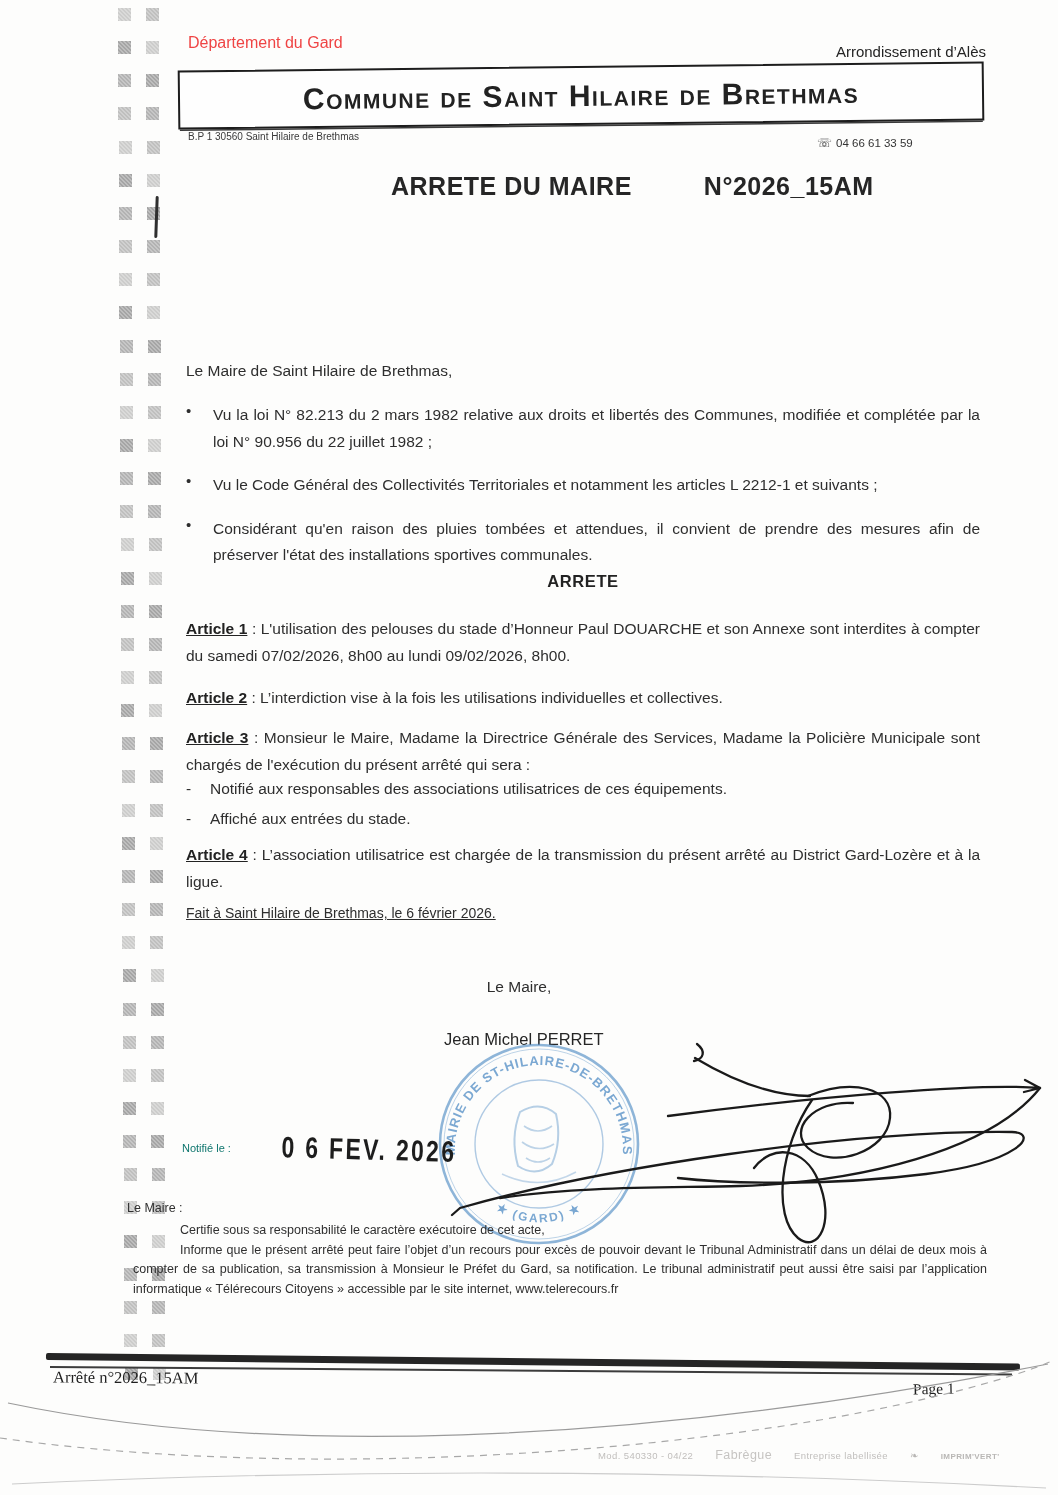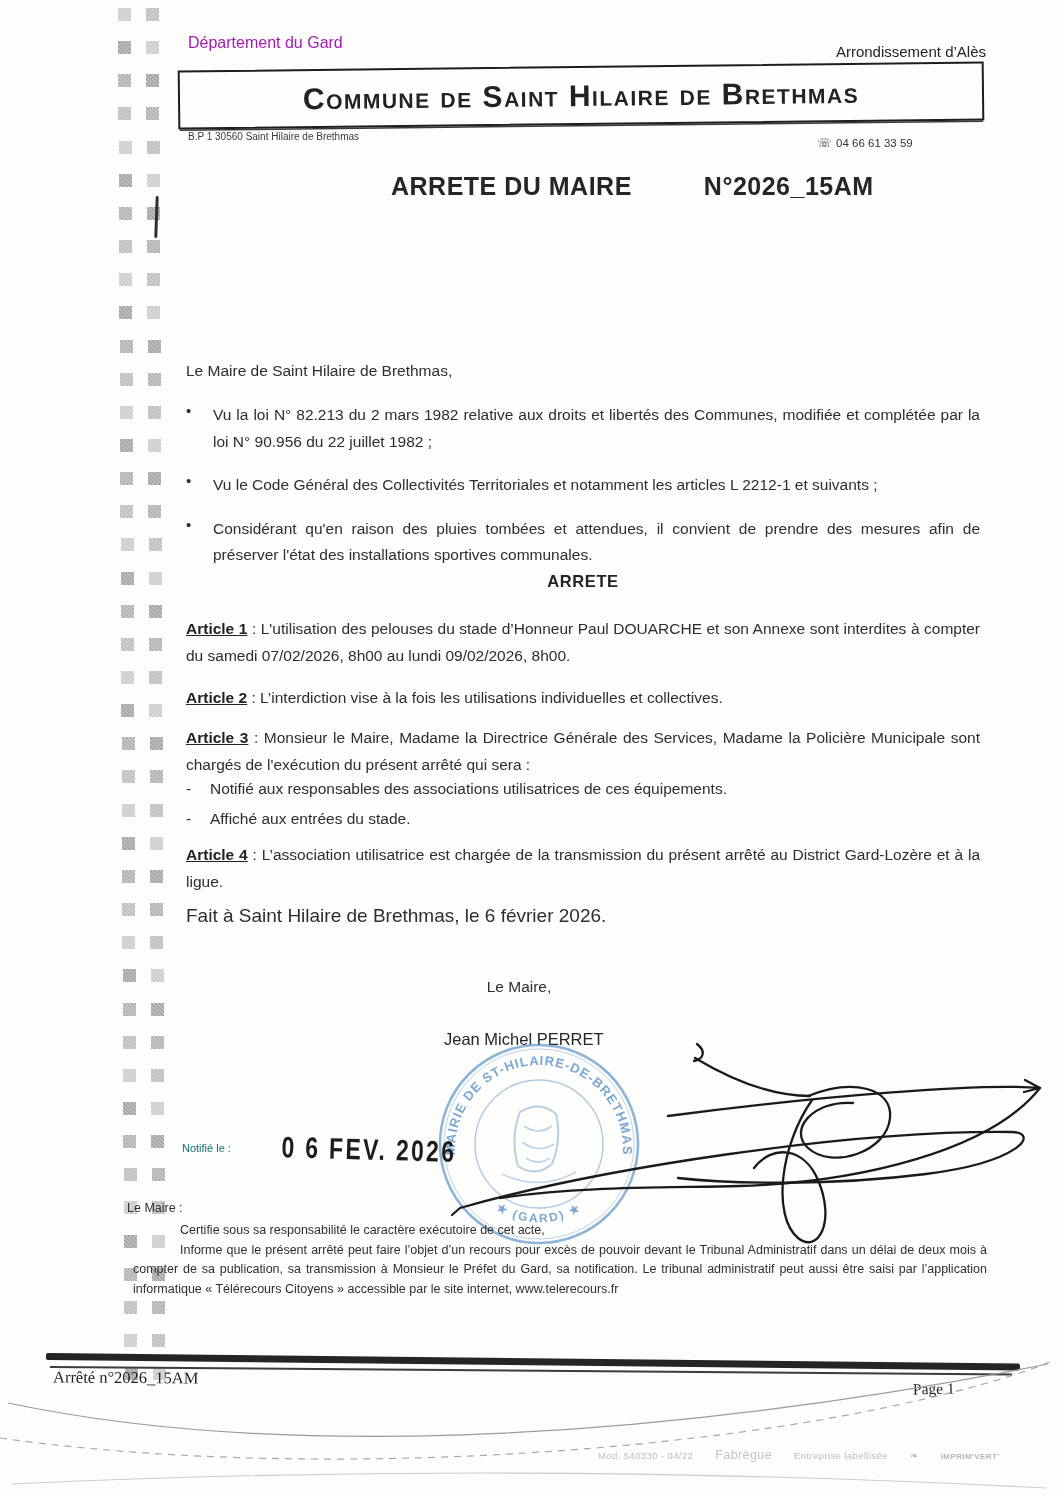--- a/index.html
+++ b/index.html
@@ -8,21 +8,21 @@
     overflow:hidden;font-family:"Liberation Sans",sans-serif;color:#2e2e2e;
   }
   .abs{position:absolute;}
   
   .perf{
     position:absolute;width:13px;height:13px;
     background:linear-gradient(45deg,#b6b6b6 25%,#9a9a9a 25% 50%,#b6b6b6 50% 75%,#9a9a9a 75%);
     background-size:4px 4px;
   }
   
-  .dept{left:188px;top:34px;font-size:16px;color:#a21caf;}
+  .dept{left:188px;top:34px;font-size:16px;color:#ef4444;}
   .arrond{left:790px;top:43px;width:196px;text-align:right;font-size:15px;color:#242424;}
   .title-box{
     left:178px;top:66px;width:802px;height:55px;border:2.5px solid #1d1d1d;
     transform:rotate(-0.65deg);display:flex;align-items:center;justify-content:center;
     background:#fefefe;box-shadow:0 3px 0 -1.5px #3a3a3a;
   }
   .title-box span{
     font-variant:small-caps;font-weight:700;font-size:30px;letter-spacing:1.5px;color:#222;
   }
   .addr{left:188px;top:131px;font-size:10px;color:#3a3a3a;}
@@ -39,21 +39,21 @@
   .bullets{left:186px;top:402px;width:794px;}
   .bullet{display:flex;margin-bottom:17px;}
   .bullet .dot{width:27px;flex:none;font-size:15px;}
   .bullet .btxt{text-align:justify;font-size:15.5px;line-height:26.5px;}
   .arrete-h{left:186px;top:572px;width:794px;text-align:center;font-weight:700;font-size:16.5px;letter-spacing:.6px;color:#222;}
   .para{width:794px;left:186px;text-align:justify;font-size:15.5px;line-height:27px;}
   .alabel{font-weight:700;text-decoration:underline;color:#222;}
   .dashlist{left:186px;width:794px;}
   .dash-item{display:flex;font-size:15.5px;line-height:24px;margin-bottom:6px;}
   .dash-item .dash{width:24px;flex:none;}
-  .fait{left:186px;top:905px;font-size:19px;}
+  .fait{left:186px;top:905px;font-size:14px;text-decoration:underline;}
   .lemaire{left:419px;top:978px;width:200px;text-align:center;font-size:15.5px;}
   .signname{left:444px;top:1030px;font-size:16.5px;color:#252525;}
   .notif{left:182px;top:1142px;font-size:11px;color:#0f766e;}
   .datestamp{
     left:282px;top:1130px;font-weight:700;font-size:25px;letter-spacing:2.5px;color:#1d1d1d;
     transform:rotate(1.6deg) scaleY(1.18) scaleX(.92);transform-origin:left top;white-space:nowrap;
   }
   
   .legal-head{left:127px;top:1201px;font-size:12.5px;color:#303030;}
   .legal{left:133px;top:1221px;width:854px;font-size:12.5px;line-height:19.5px;color:#2f2f2f;}

